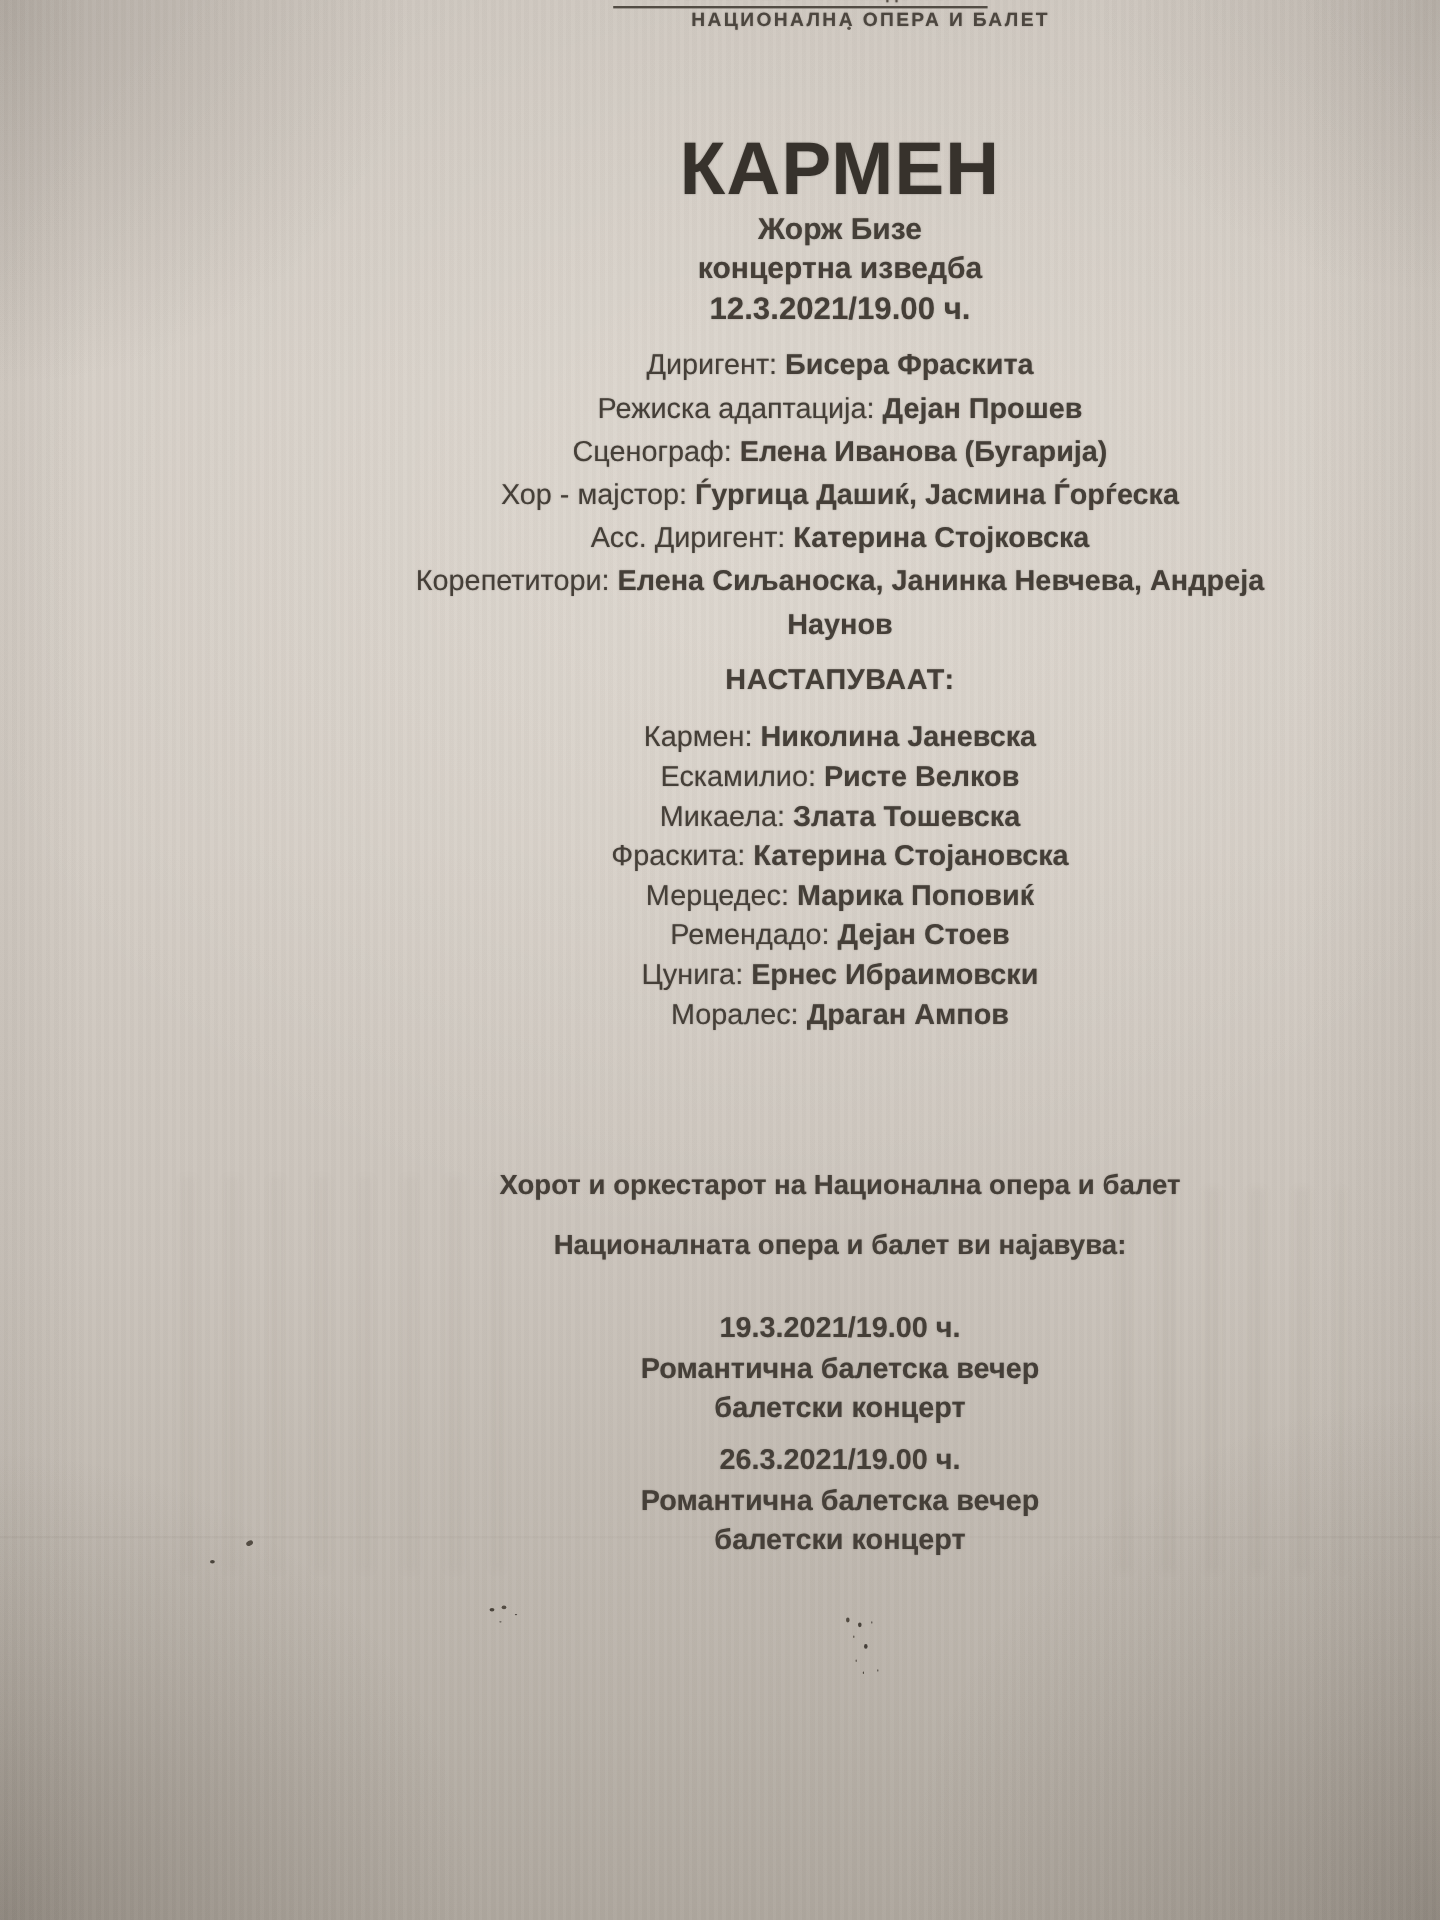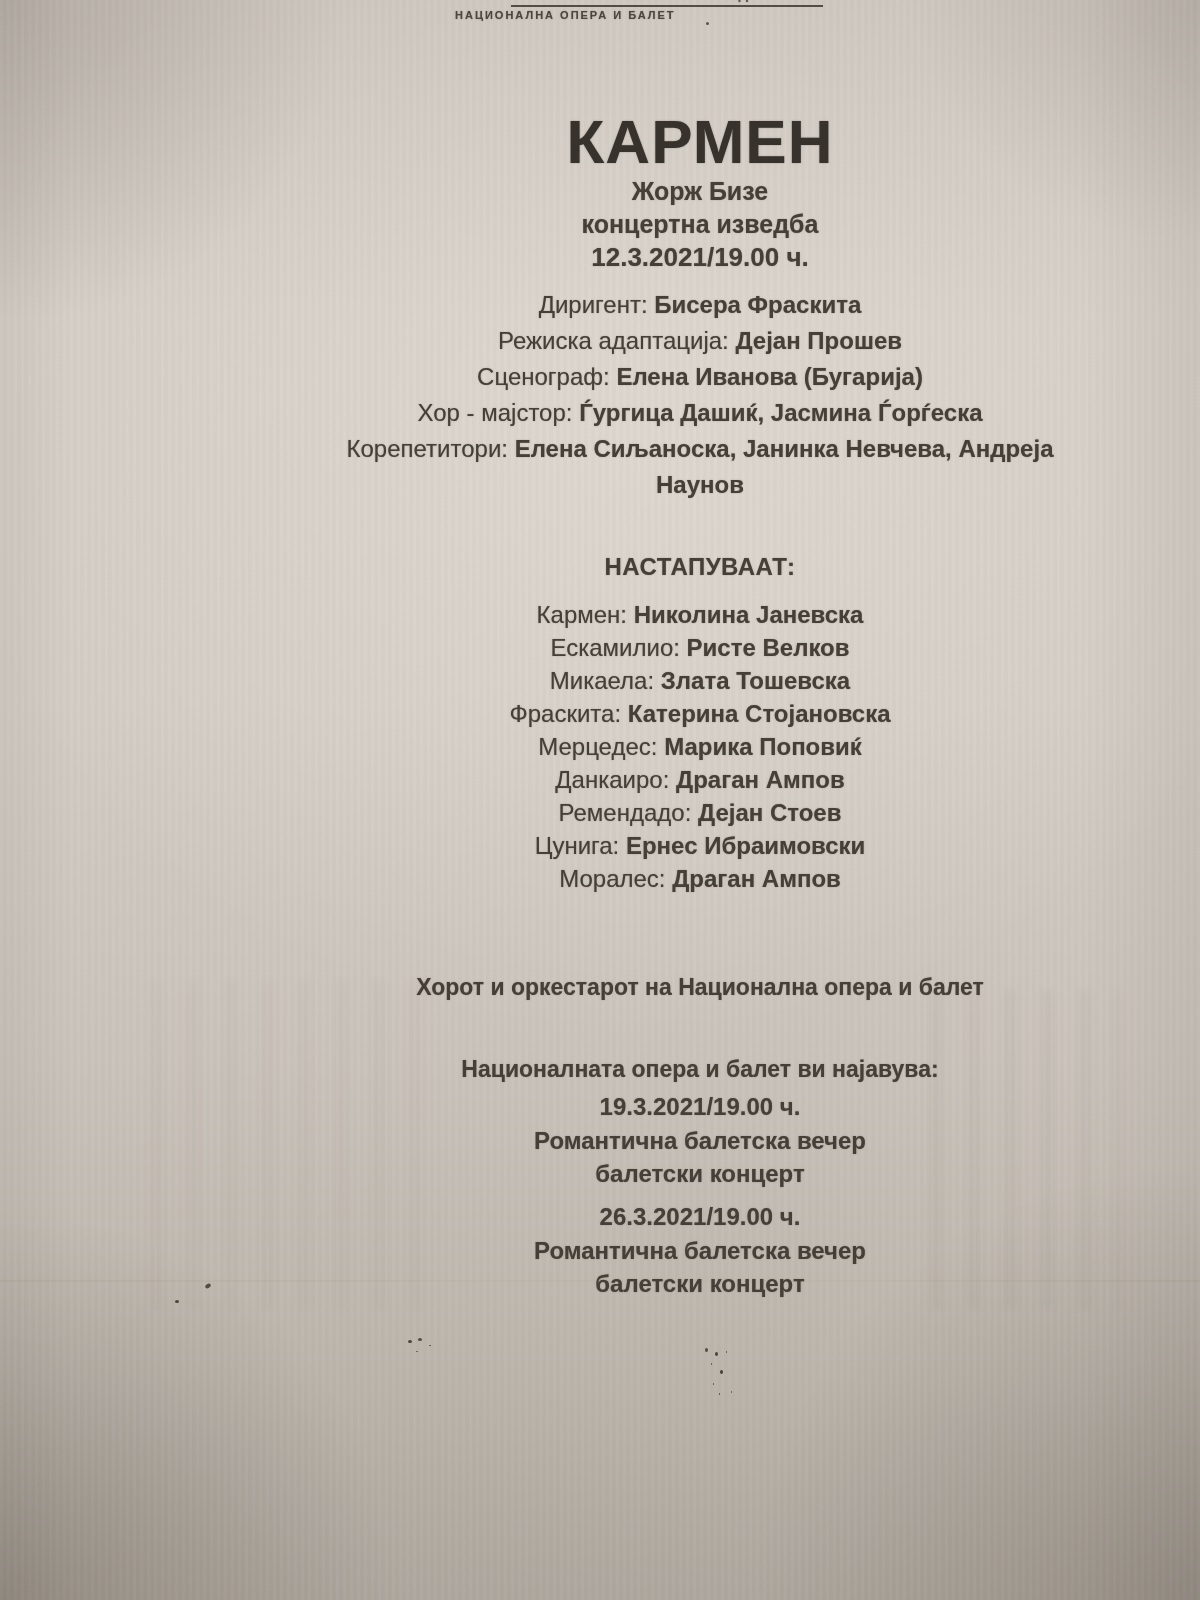--- a/index.html
+++ b/index.html
@@ -39,43 +39,43 @@
   
   .content{position:absolute;inset:0;color:#45három;}
   .content{color:#453f38;text-shadow:0 0 1.2px rgba(67,61,54,.5);}
   .hdr{position:absolute;top:0;left:455px;width:420px;text-align:center;}
   .gov-line{
     position:absolute;top:-13px;left:0;width:100%;text-align:center;
     font-size:13.5px;font-weight:700;letter-spacing:.6px;color:#574f46;white-space:nowrap;
   }
   .hdr-rule{position:absolute;top:5px;left:56px;right:52px;border-top:2px solid #524c44;}
   .org-name{
-    position:absolute;top:9px;left:0;width:100%;text-align:left;
-    font-size:11px;font-weight:600;letter-spacing:2px;color:#4c463f;white-space:nowrap;
+    position:absolute;top:9px;left:0;width:100%;text-align:right;
+    font-size:16px;font-weight:600;letter-spacing:2px;color:#4c463f;white-space:nowrap;
   }
   .col{position:absolute;left:250px;top:0;width:900px;text-align:center;}
   .doc-title{
     position:absolute;top:106px;left:0;width:100%;
     font-size:62px;font-weight:700;color:#37322c;letter-spacing:1px;
     text-shadow:0 0 1.6px rgba(55,50,44,.45);
   }
   .composer{position:absolute;top:177px;left:0;width:100%;font-size:25px;font-weight:700;}
   .perf-type{position:absolute;top:210px;left:0;width:100%;font-size:25px;font-weight:700;}
   .perf-date{position:absolute;top:242px;left:0;width:100%;font-size:26px;font-weight:700;}
   .credits{
     position:absolute;top:287px;left:0;width:100%;
     font-size:24px;line-height:36px;
   }
   .credits-inner{max-width:745px;margin:0 auto;}
   .lbl{font-weight:400;}
   .val{font-weight:700;}
   .cast-heading{position:absolute;top:553px;left:0;width:100%;font-size:24px;font-weight:700;letter-spacing:.5px;}
   .cast{position:absolute;top:598px;left:0;width:100%;font-size:24px;line-height:33px;}
   .ensemble{position:absolute;top:958px;left:0;width:100%;font-size:23px;font-weight:700;margin-top:16px;}
-  .announce{position:absolute;top:1056px;left:0;width:100%;font-size:23px;font-weight:700;}
+  .announce{position:absolute;top:1024px;left:0;width:100%;font-size:23px;font-weight:700;}
   .event1{top:1090px;}
   .event2{top:1200px;}
   .event{position:absolute;left:0;width:100%;font-size:24px;font-weight:700;line-height:33.5px;}
   
   .speck{position:absolute;border-radius:50%;}
   .ink-a{left:175px;top:1300px;width:4px;height:3px;background:#4a443c;
     box-shadow:
       15px 8px 0 -1px #534c43, 30px 2px 0 0 #4a443c, 3px 16px 0 -1px #534c43,
       20px 20px 0 0 #46403a, 37px 18px 0 -1px #534c43, 10px 32px 0 0 #4a443c,
       25px 36px 0 -1px #46403a, 45px 30px 0 -1px #554e45, 55px 42px 0 0 #4a443c,
@@ -136,20 +136,24 @@
           </div>
           <div>
             <span class="lbl">Сценограф:</span>
             <span class="val">Елена Иванова (Бугарија)</span>
           </div>
           <div>
             <span class="lbl">Хор - мајстор:</span>
             <span class="val">Ѓургица Дашиќ, Јасмина Ѓорѓеска</span>
           </div>
           <div>
+            <span class="lbl">Асс. Диригент:</span>
+            <span class="val">Катерина Стојковска</span>
+          </div>
+          <div>
             <span class="lbl">Корепетитори:</span>
             <span class="val">Елена Сиљаноска, Јанинка Невчева, Андреја Наунов</span>
           </div>
         </div>
       </div>
 
       <div class="cast-heading">НАСТАПУВААТ:</div>
 
       <div class="cast">
         <div>
@@ -164,24 +168,20 @@
           <span class="lbl">Микаела:</span>
           <span class="val">Злата Тошевска</span>
         </div>
         <div>
           <span class="lbl">Фраскита:</span>
           <span class="val">Катерина Стојановска</span>
         </div>
         <div>
           <span class="lbl">Мерцедес:</span>
           <span class="val">Марика Поповиќ</span>
-        </div>
-        <div>
-          <span class="lbl">Данкаиро:</span>
-          <span class="val">Драган Ампов</span>
         </div>
         <div>
           <span class="lbl">Ремендадо:</span>
           <span class="val">Дејан Стоев</span>
         </div>
         <div>
           <span class="lbl">Цунига:</span>
           <span class="val">Ернес Ибраимовски</span>
         </div>
         <div>

